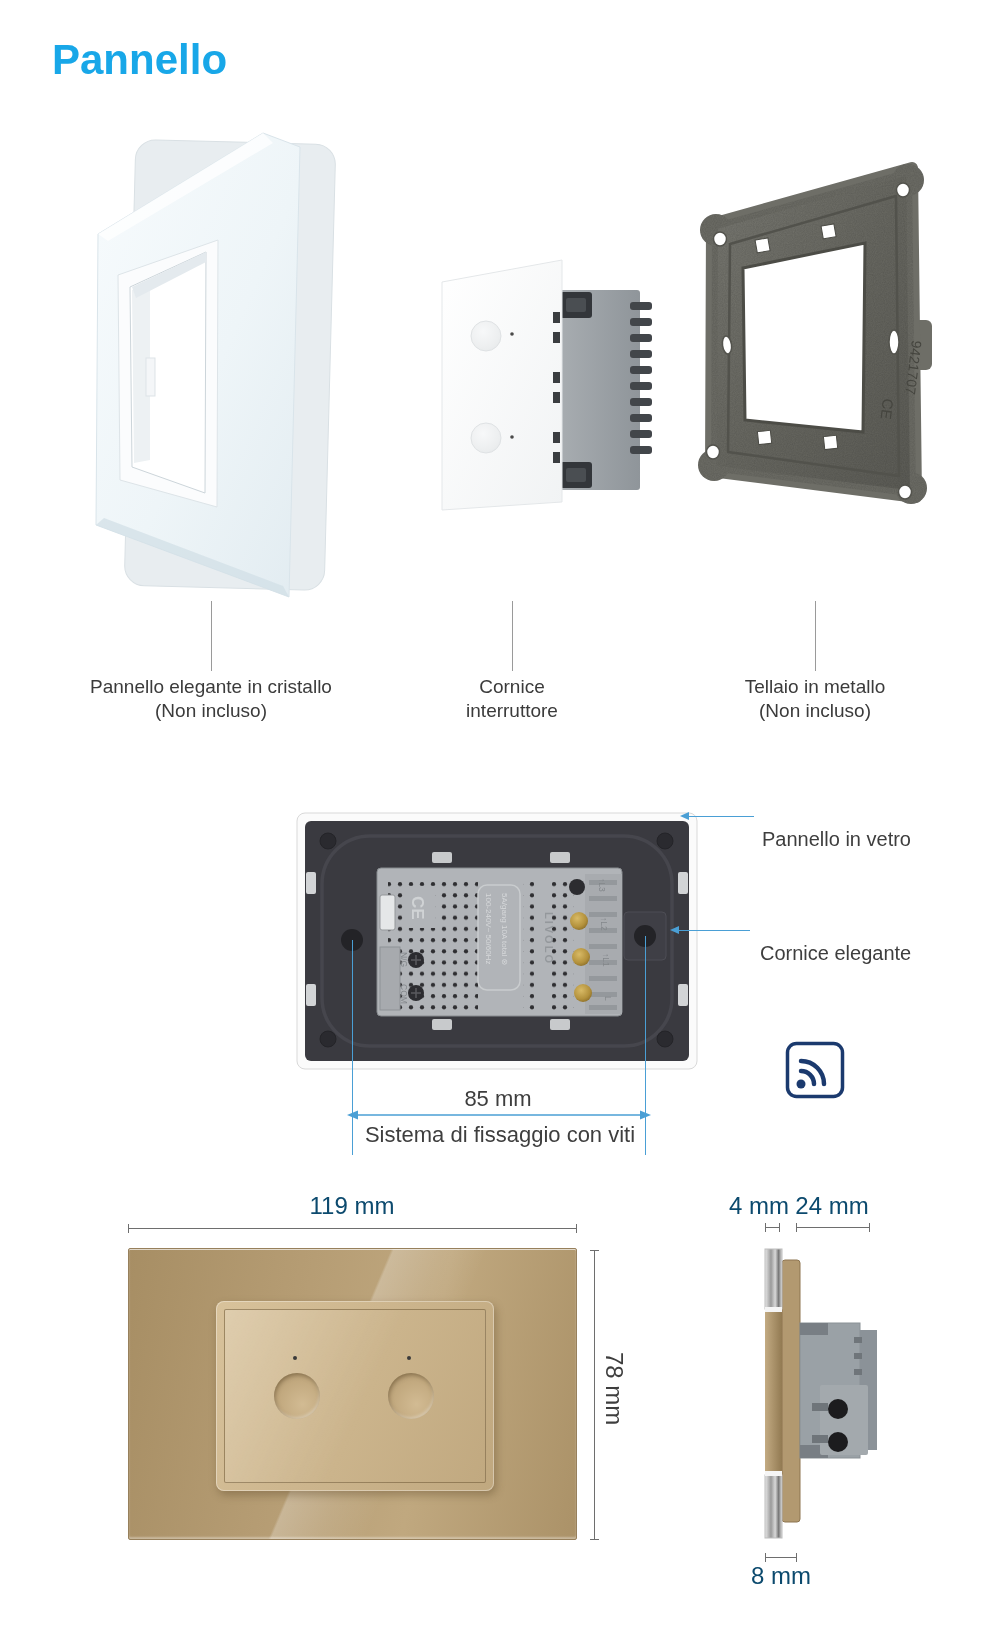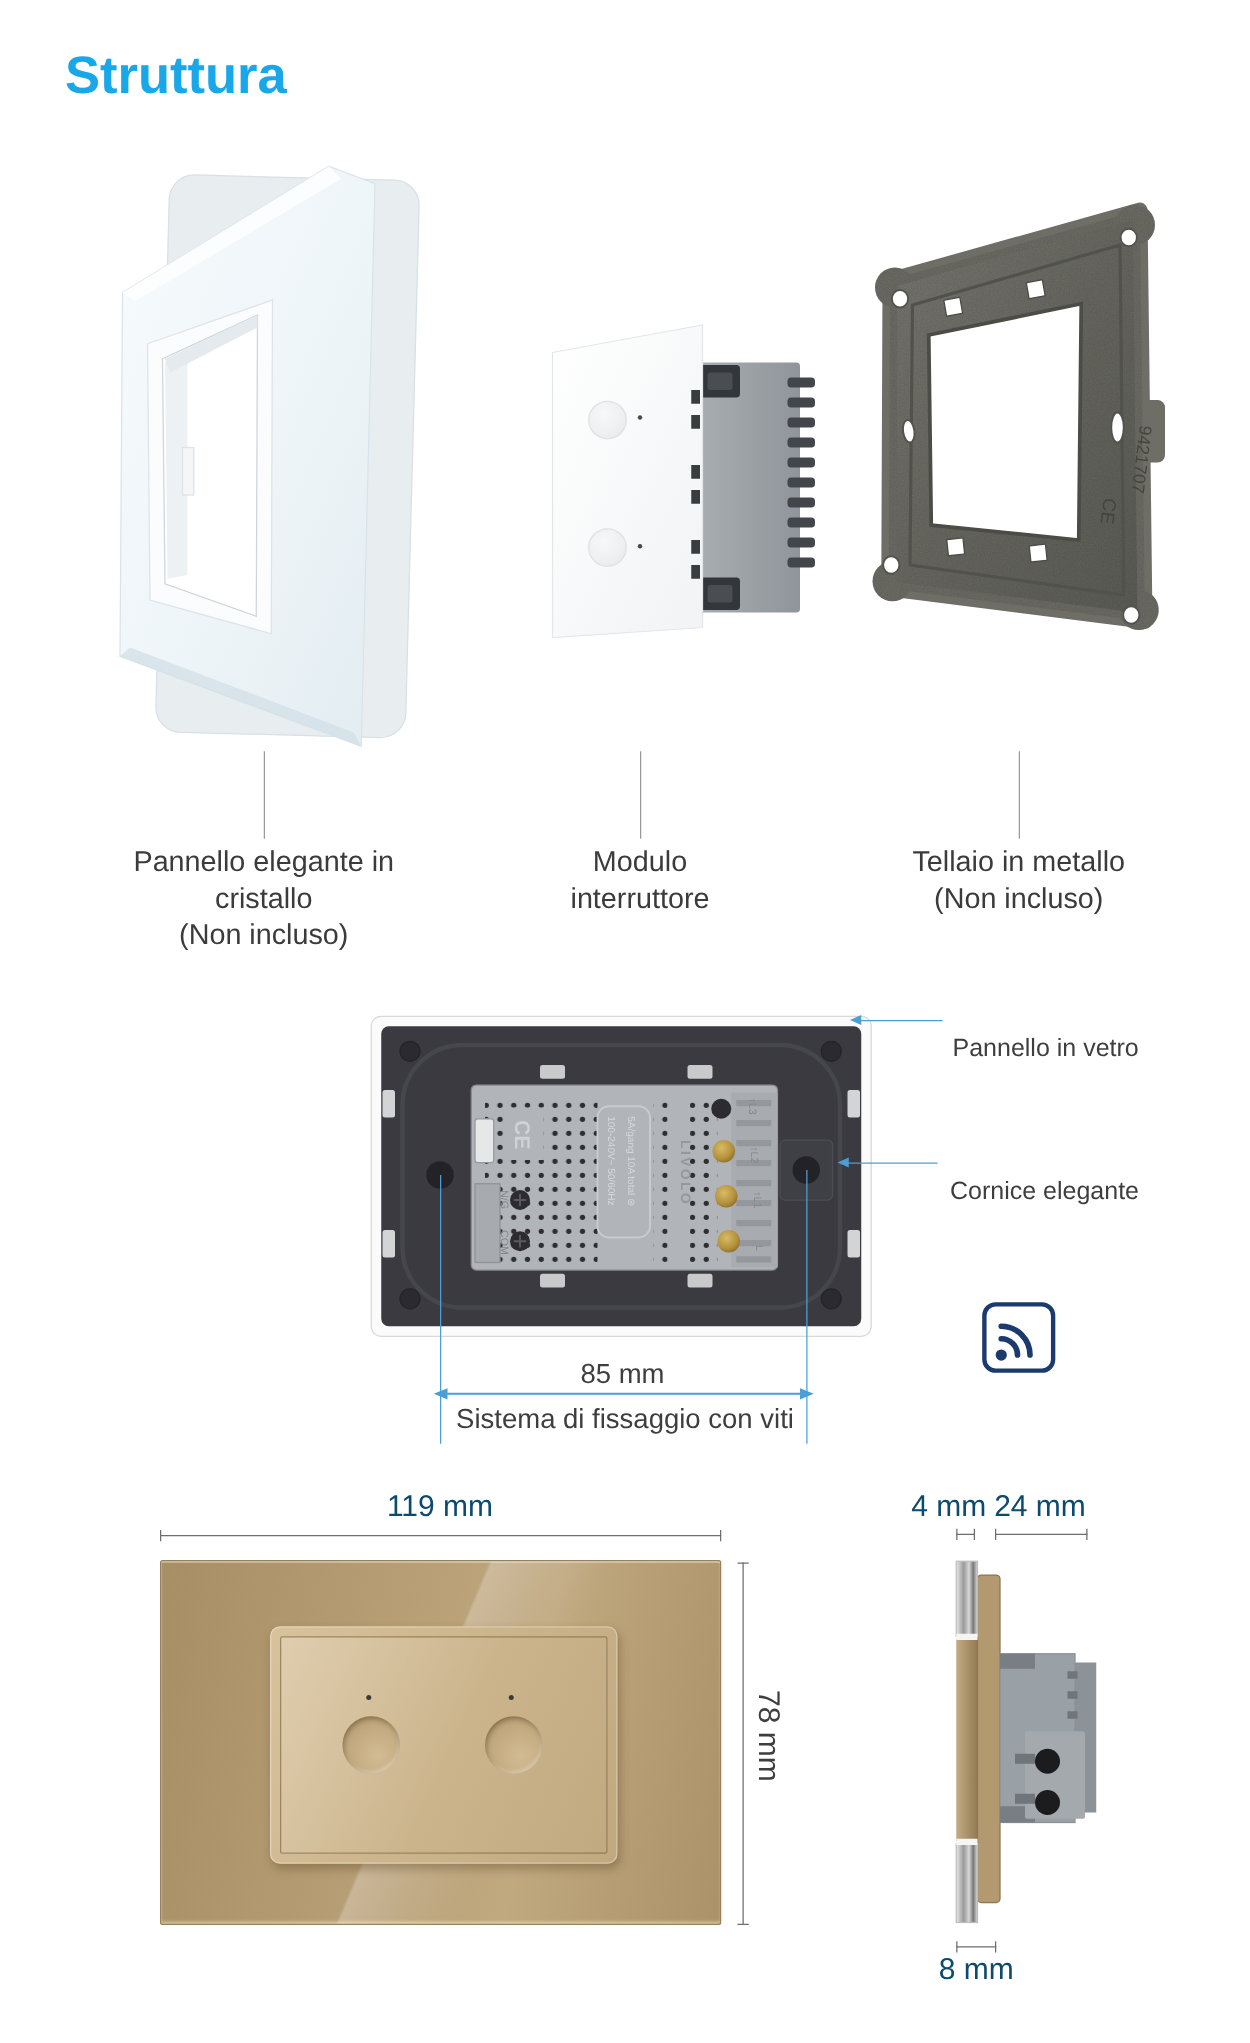--- a/index.html
+++ b/index.html
@@ -2,21 +2,21 @@
 <html><head>
 <meta charset="utf-8">
 <style>
   html,body{margin:0;padding:0;background:#fff;}
   .canvas{position:relative;width:1000px;height:1634px;background:#ffffff;
           font-family:"Liberation Sans",sans-serif;overflow:hidden;}
   .abs{position:absolute;}
   .page-title{position:absolute;left:52px;top:36px;font-size:42px;font-weight:bold;color:#18a7e8;letter-spacing:0;}
   .col-tick{position:absolute;width:1px;height:70px;background:#9a9a9a;top:601px;}
   .prod-col-label{position:absolute;top:675px;width:280px;text-align:center;color:#3b3b3b;
-                  font-size:23px;line-height:1.25;}
+                  font-size:19px;line-height:1.25;}
   .itl{}
   .callout-label{position:absolute;color:#3e3e3e;font-size:20px;white-space:nowrap;margin-top:24px;}
   .hblue{position:absolute;height:1px;background:#4a9fd5;}
   .vblue{position:absolute;width:1px;background:#4a9fd5;}
   .arrow-left{position:absolute;width:0;height:0;border-top:4px solid transparent;
               border-bottom:4px solid transparent;border-right:9px solid #4a9fd5;}
   .dim-text{position:absolute;color:#0c4a6e;font-size:24px;text-align:center;white-space:nowrap;}
   .dim-line{position:absolute;background:#6e6e6e;}
   .tick{position:absolute;background:#6e6e6e;}
   .mid-cap{position:absolute;color:#3e3e3e;font-size:22px;text-align:center;white-space:nowrap;}
@@ -38,21 +38,21 @@
     box-shadow:inset 1px 2px 4px rgba(92,72,40,.55), inset -1px -2px 3px rgba(255,255,255,.35);}
   .led-dot{position:absolute;width:4px;height:4px;border-radius:50%;background:#3a3a3a;}
   .v78{position:absolute;left:600px;top:1352px;color:#3e3e3e;font-size:24px;
        writing-mode:vertical-rl;white-space:nowrap;}
 </style>
 </head>
 <body>
 
 <div class="canvas">
 
-  <div class="page-title">Struttura</div>
+  <div class="page-title">Pannello</div>
 
   <svg class="abs" style="left:60px;top:110px" width="300" height="500" viewBox="0 0 300 500">
     <defs>
       <linearGradient id="gGlass" x1="0" y1="0" x2="1" y2="1">
         <stop offset="0" stop-color="#f7fbfd"></stop>
           <stop offset="0.55" stop-color="#eef5f8"></stop>
           <stop offset="1" stop-color="#e2ecf1"></stop>
       </linearGradient>
     </defs>
     <rect x="70" y="32" width="200" height="446" rx="20" fill="#e8edf0" stroke="#d9e0e4" transform="rotate(1.5 170 255)"></rect>
@@ -163,21 +163,21 @@
 
   <div class="col-tick" style="left:211px"></div>
   <div class="col-tick" style="left:512px"></div>
   <div class="col-tick" style="left:815px"></div>
 
   <div class="prod-col-label" style="left:71px">
     <div>Pannello elegante in cristallo</div>
     <div class="itl">(Non incluso)</div>
   </div>
   <div class="prod-col-label" style="left:372px">
-    <div>Modulo</div>
+    <div>Cornice</div>
     <div>interruttore</div>
   </div>
   <div class="prod-col-label" style="left:675px">
     <div>Tellaio in metallo</div>
     <div class="itl">(Non incluso)</div>
   </div>
 
   <svg class="abs" style="left:296px;top:812px" width="402" height="258" viewBox="0 0 402 258">
     <defs>
       <radialGradient id="gBrass" cx="0.4" cy="0.35" r="0.8">

